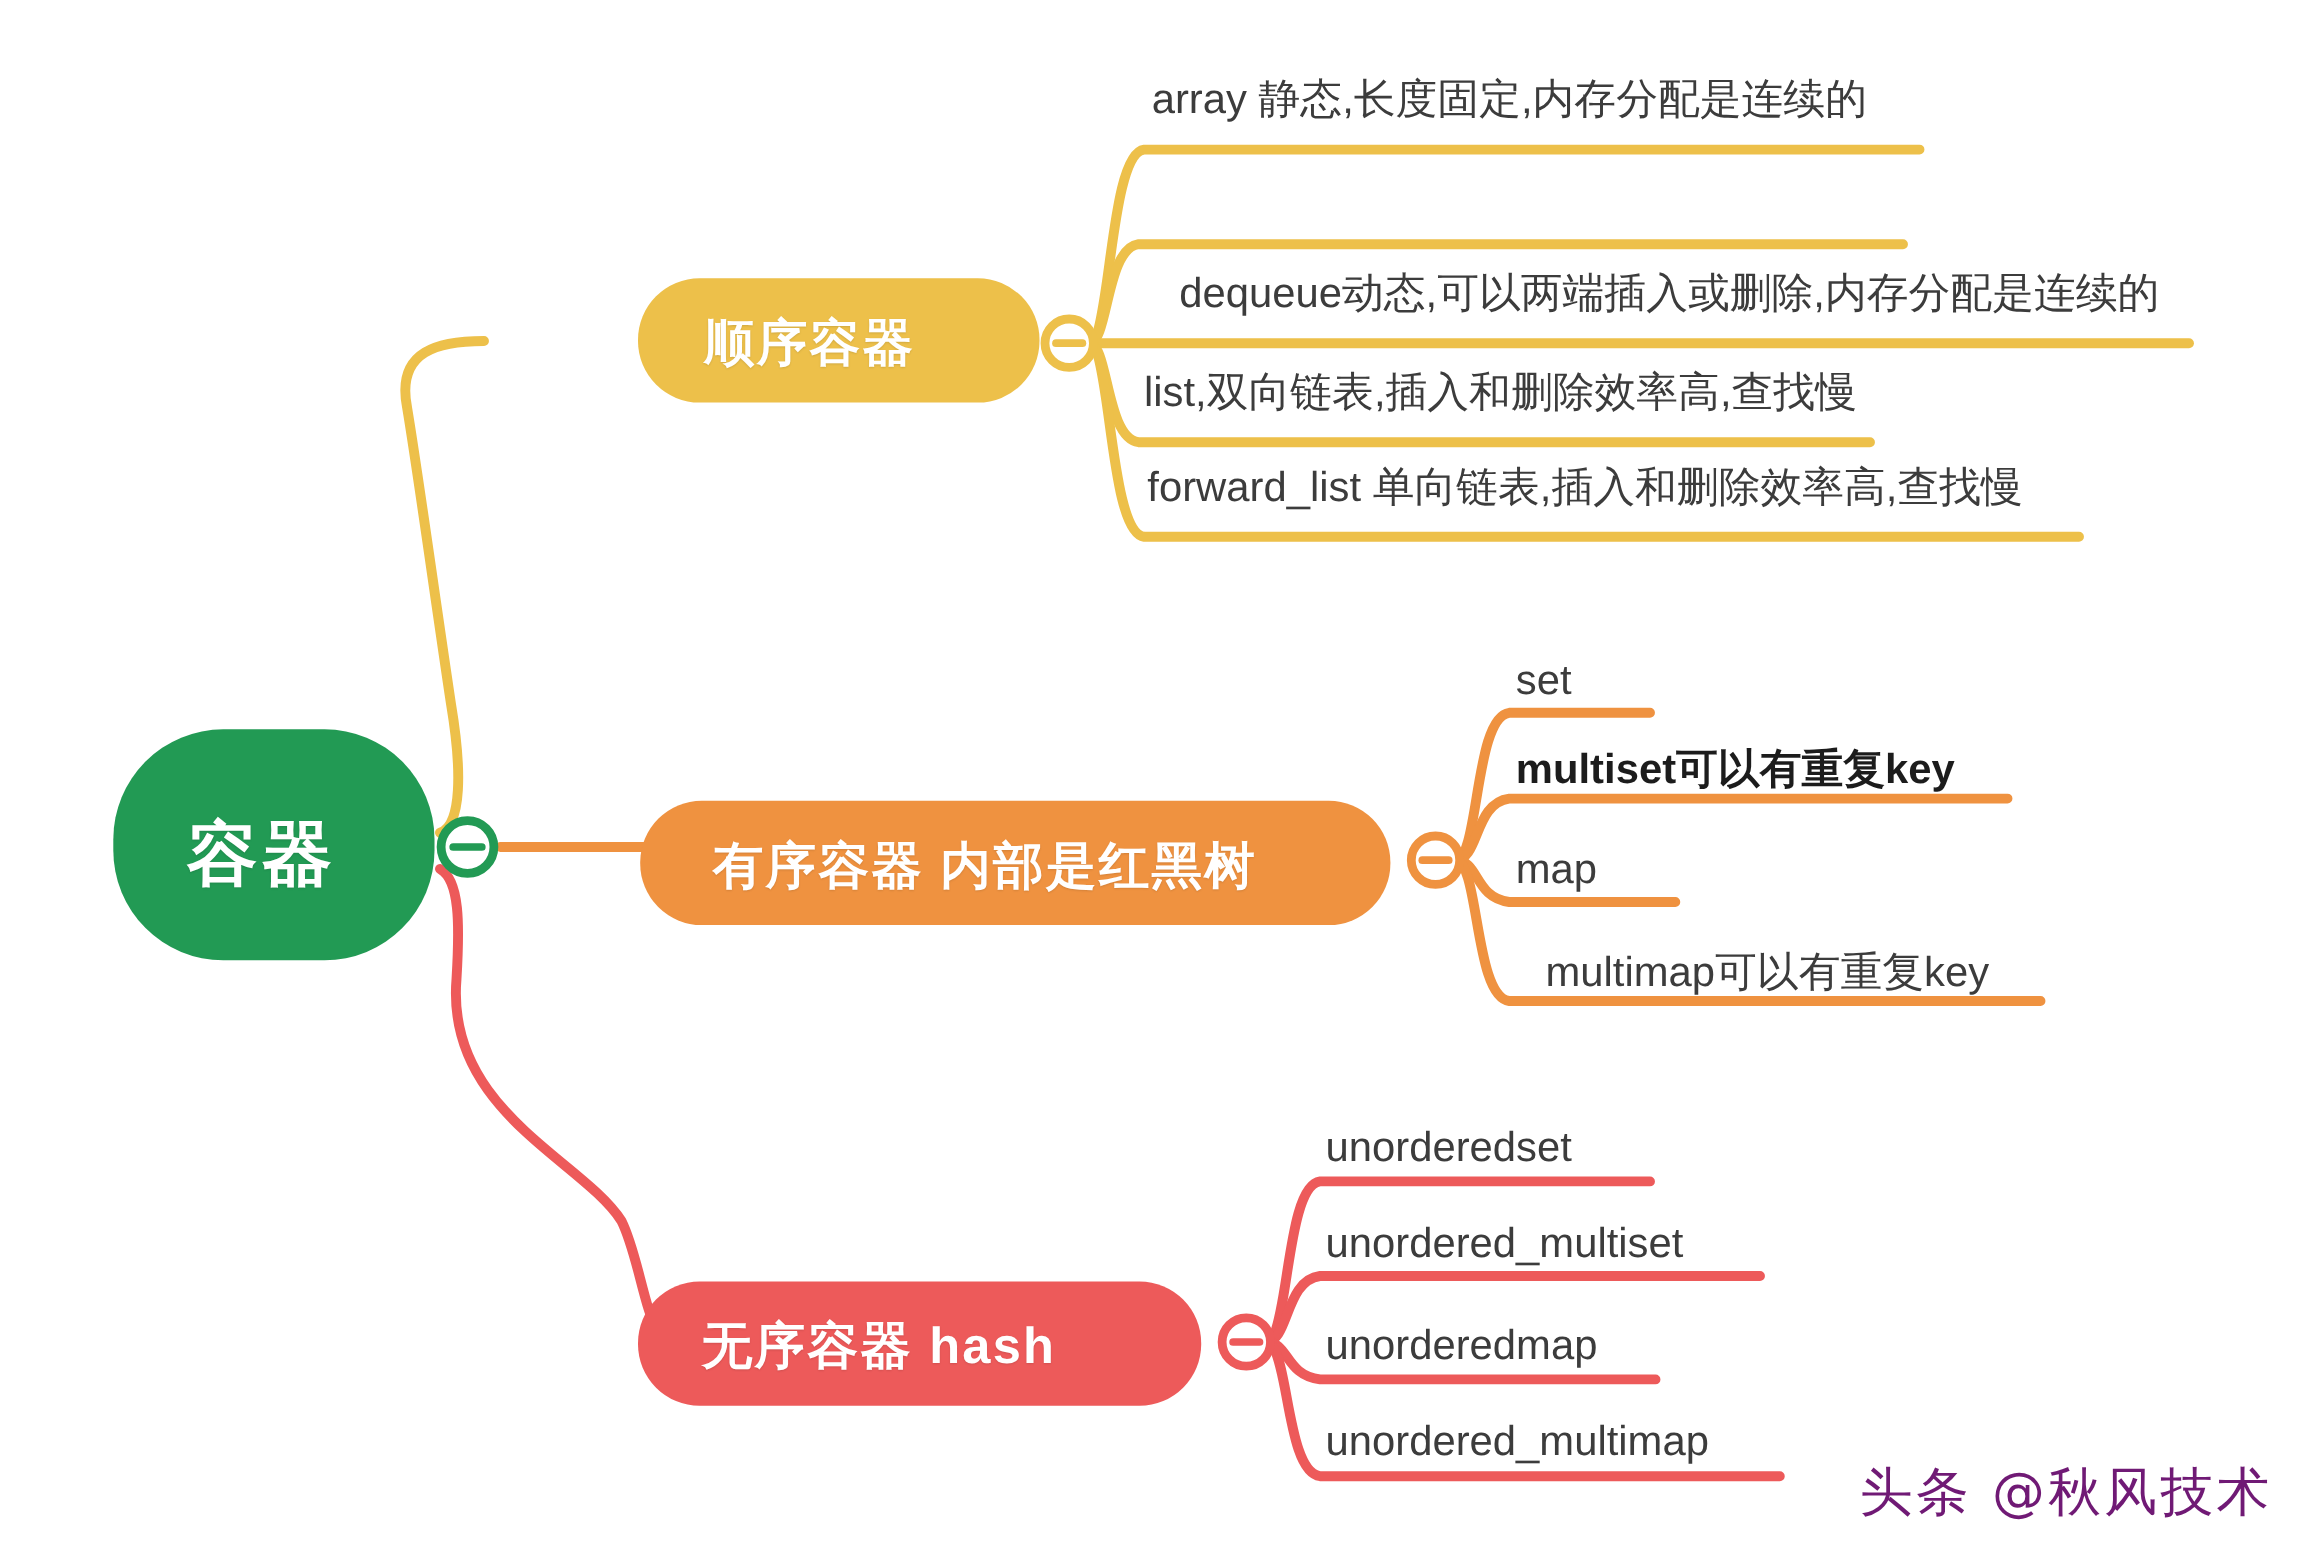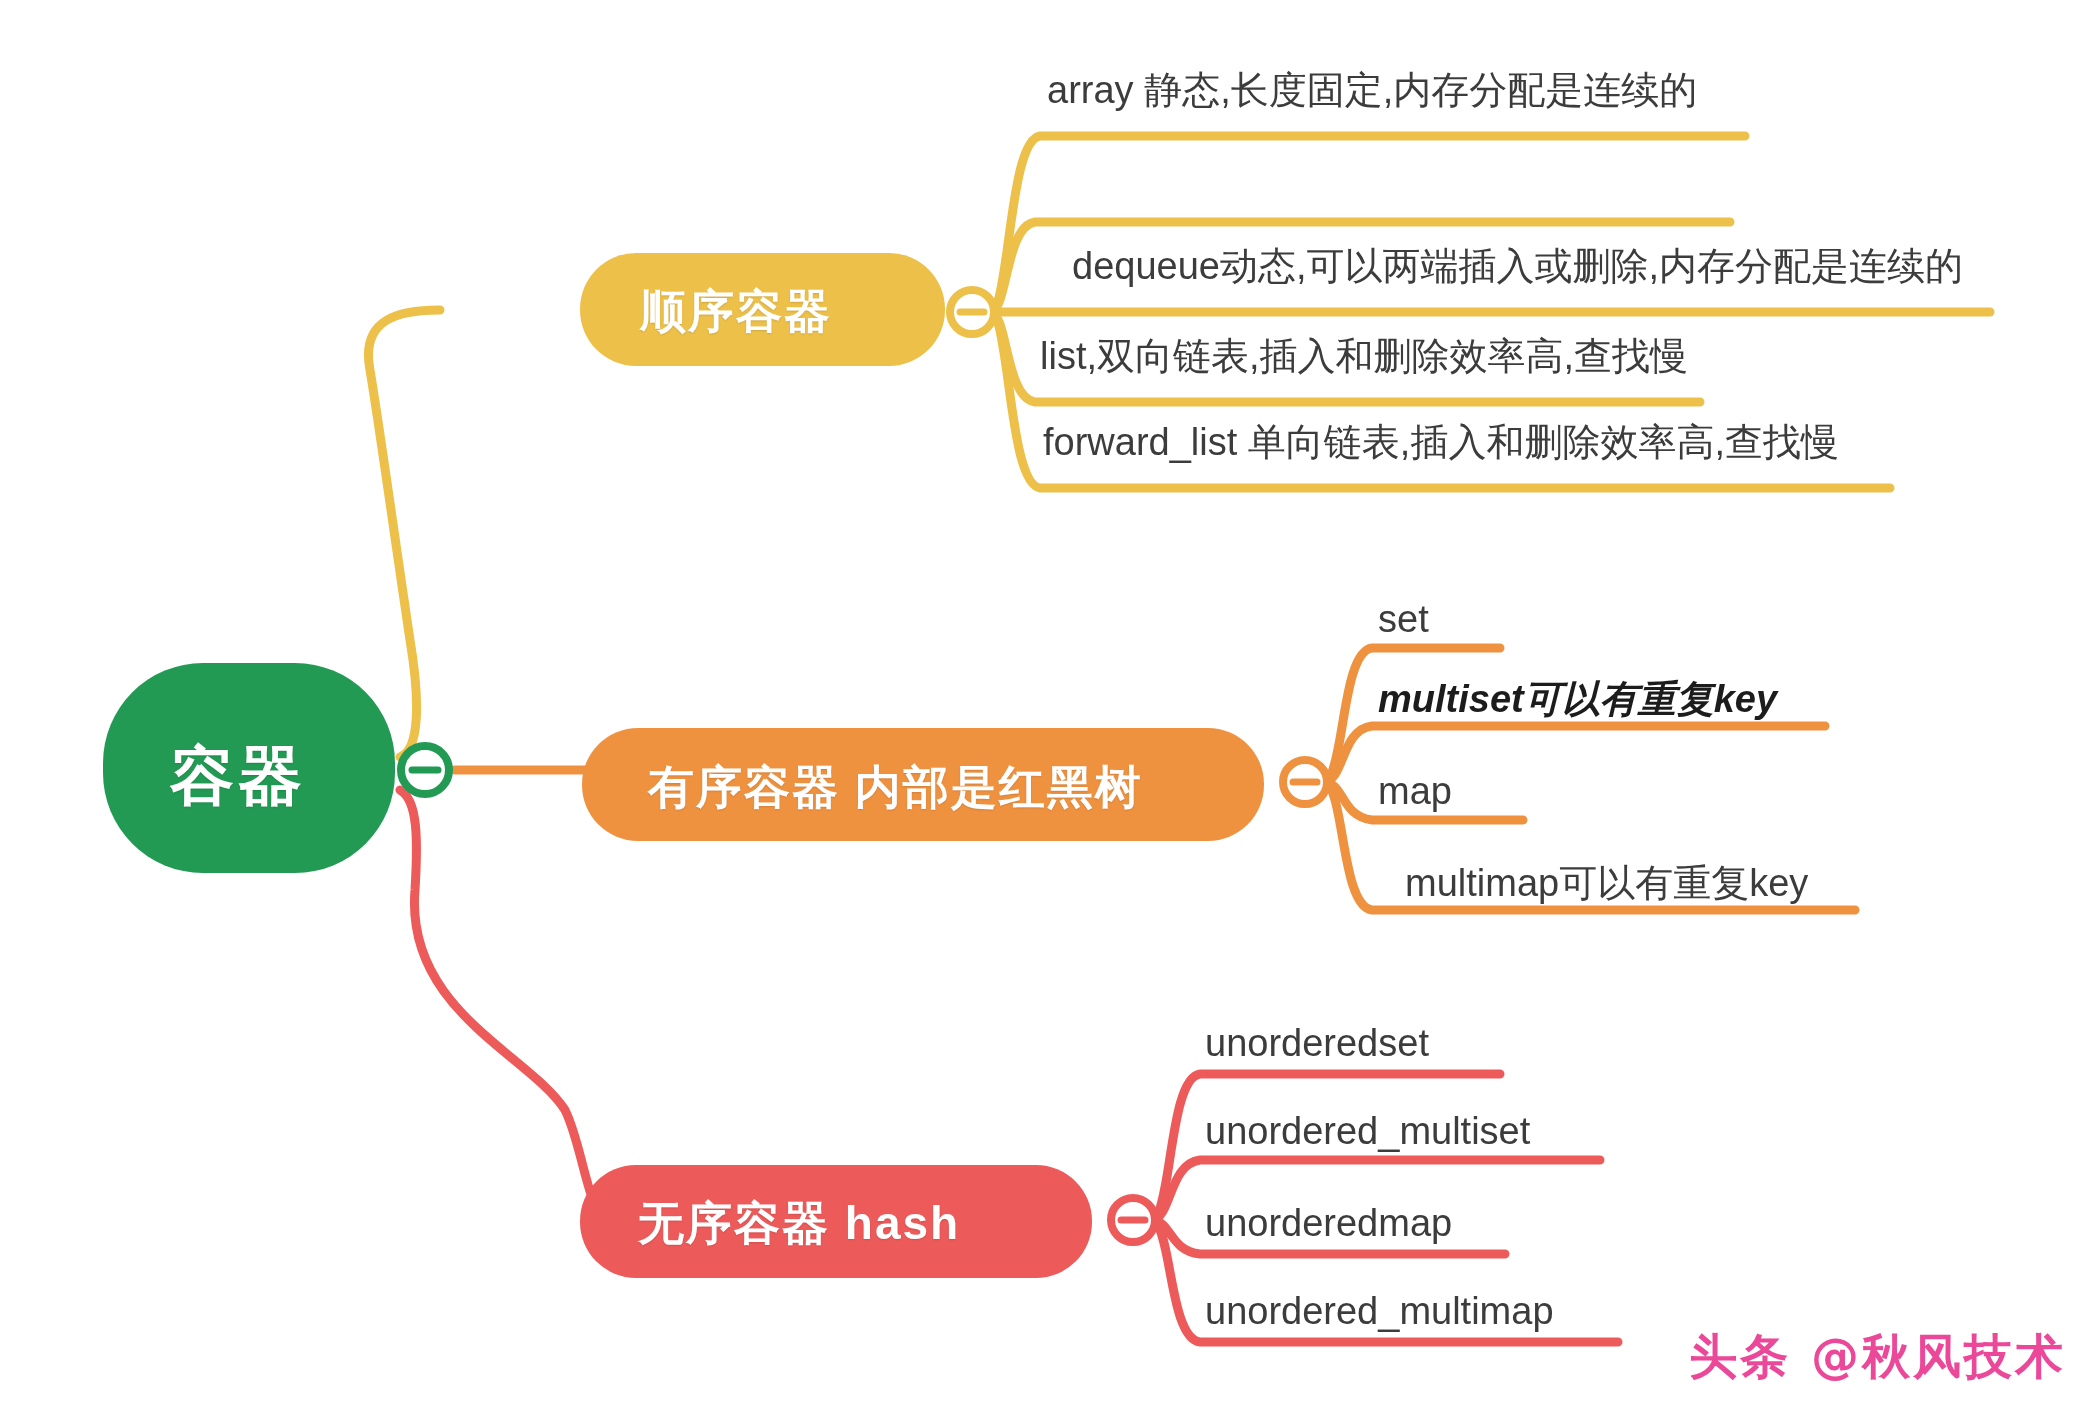--- a/index.html
+++ b/index.html
@@ -39,29 +39,28 @@
   .leaf-label {
     position: absolute;
     color: #3c3c3c;
     font-size: 38px;
     white-space: nowrap;
     font-weight: normal;
   }
   .leaf-label.emphasis {
     color: #1c1c1c;
     font-weight: bold;
-    font-style: italic;
   }
   .watermark {
     position: absolute;
     right: 26px;
     bottom: 14px;
     font-size: 48px;
-    font-weight: bold;
-    color: #ec4899;
+    font-weight: normal;
+    color: #701a75;
     letter-spacing: 3px;
     white-space: nowrap;
     font-family: "DejaVu Sans", "Liberation Sans", sans-serif;
   }
 </style>
 </head>
 <body>
 
 <div id="mindmap">
 

